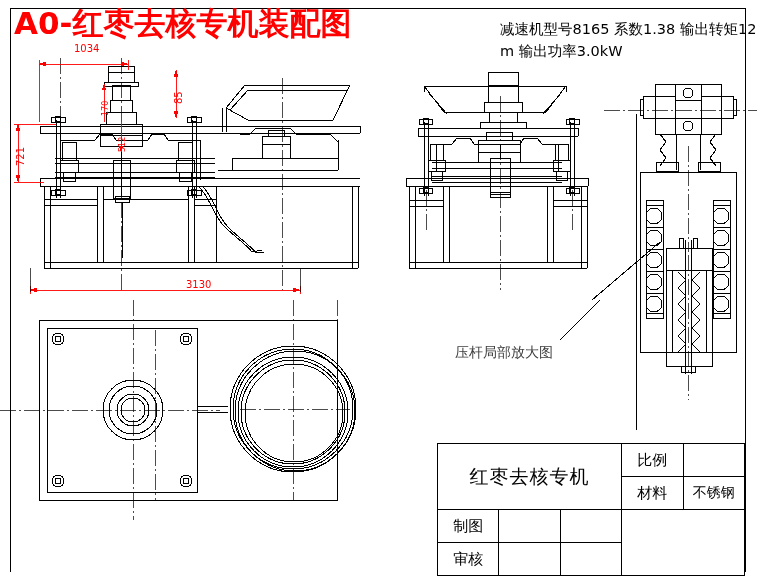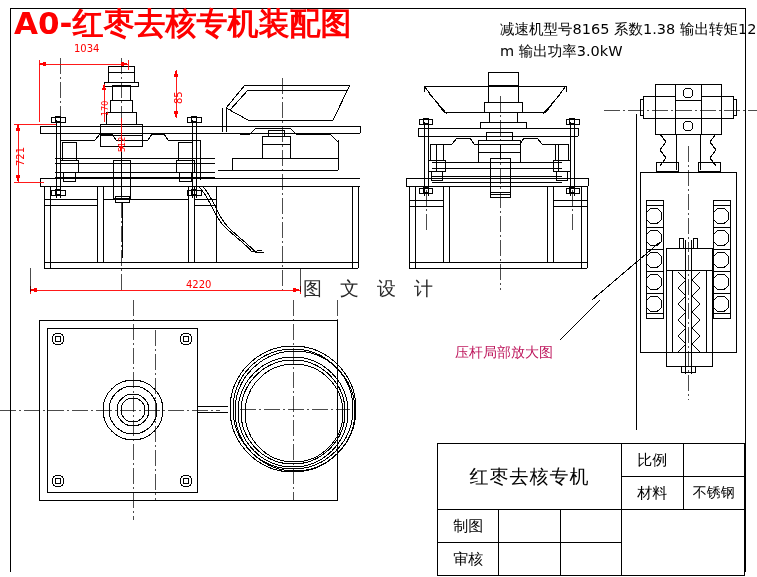--- a/index.html
+++ b/index.html
@@ -25,21 +25,21 @@
     white-space:nowrap;overflow:hidden;
   }
   .watermark{
     position:absolute;left:303px;top:276px;
     font-family:"DejaVu Serif","Liberation Serif",serif;
     font-size:19px;color:#2b2b2b;letter-spacing:6px;white-space:nowrap;
   }
   .detail-label{
     position:absolute;left:455px;top:344px;
     font-family:Liberation Sans, sans-serif;
-    font-size:14px;color:#be185d;white-space:nowrap;
+    font-size:14px;color:#404040;white-space:nowrap;
   }
   .dim{
     position:absolute;color:#ff0000;
     font-family:"DejaVu Sans","Liberation Sans",sans-serif;
     font-size:10px;white-space:nowrap;line-height:1;
   }
   .dim.vert{transform:rotate(-90deg);transform-origin:0 0;}
   .dim.tiny{font-size:8px;}
 
   
@@ -442,35 +442,34 @@
     </g>
   </svg>
 
   <div class="title-main">A0-红枣去核专机装配图</div>
 
   <div class="spec-note">
     <div>减速机型号8165  系数1.38  输出转矩12</div>
     <div>m  输出功率3.0kW</div>
   </div>
 
-  <div class="watermark">图 文 设 计</div>
 
   <div class="detail-label">压杆局部放大图</div>
 
   <div class="dim" style="left:74px;top:44px;">1034</div>
 
   <div class="dim vert" style="left:16px;top:166px;">721</div>
 
   <div class="dim vert" style="left:174px;top:104px;">85</div>
 
   <div class="dim vert tiny" style="left:102px;top:116px;">170</div>
 
   <div class="dim vert tiny" style="left:119px;top:152px;">512</div>
 
-  <div class="dim" style="left:186px;top:280px;">4220</div>
+  <div class="dim" style="left:186px;top:280px;">3130</div>
 
   <div id="titleblock">
     <table>
       <tbody>
           <tr>
         <td class="tb-name" colspan="3" rowspan="2">红枣去核专机</td>
         <td class="tb-key">比例</td>
         <td class="tb-val"></td>
       </tr>
       <tr>

